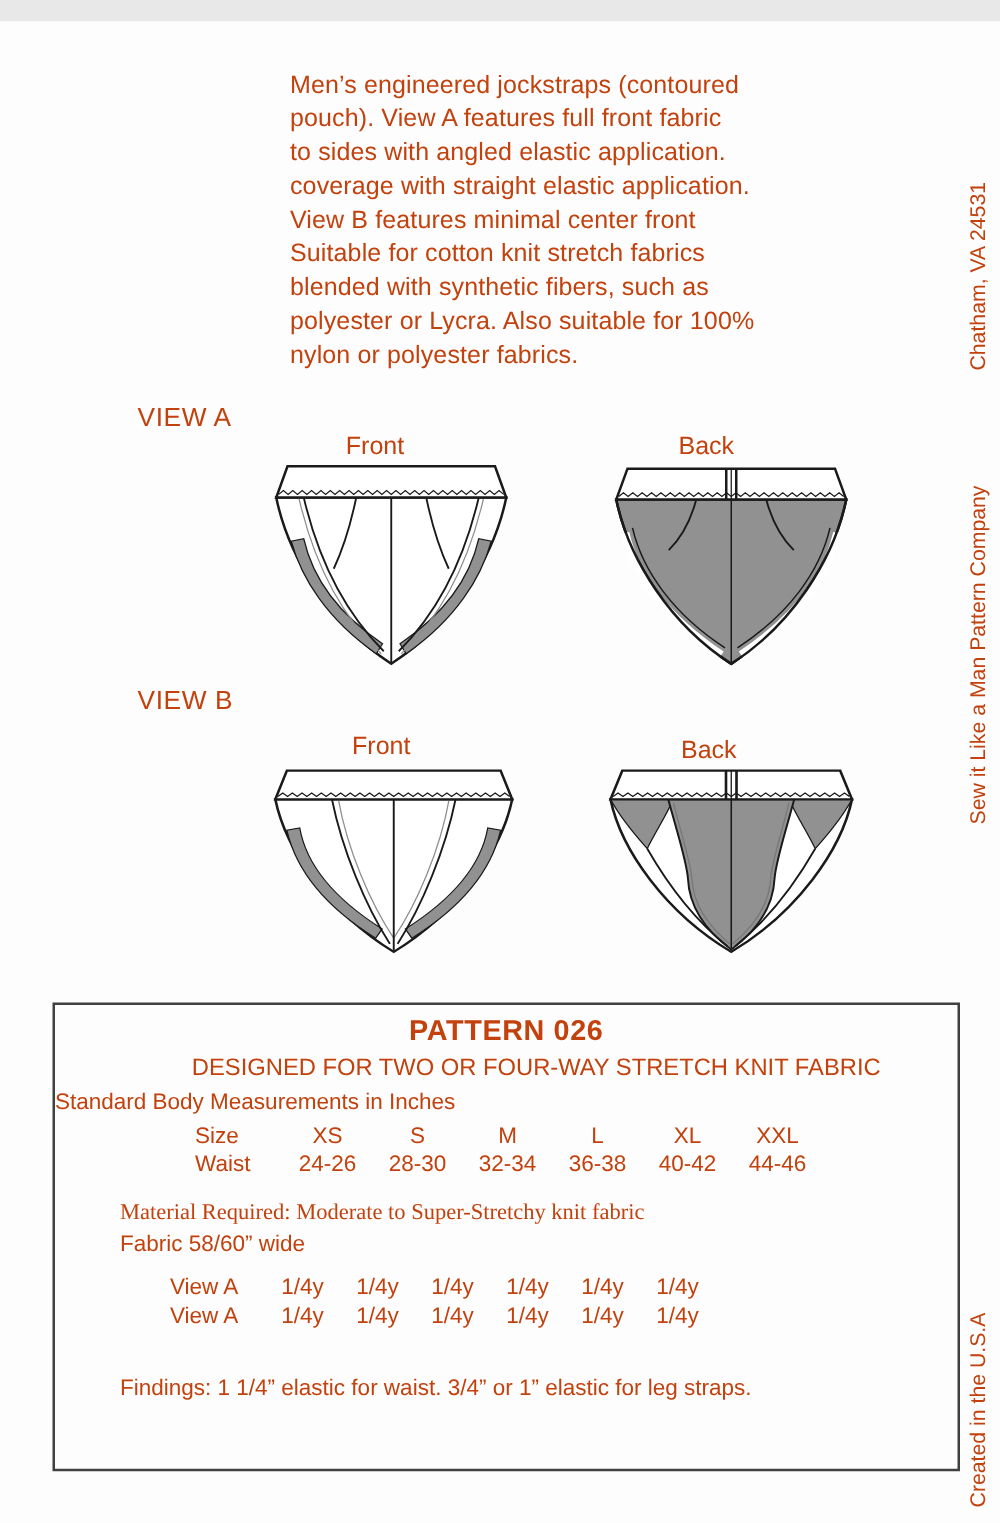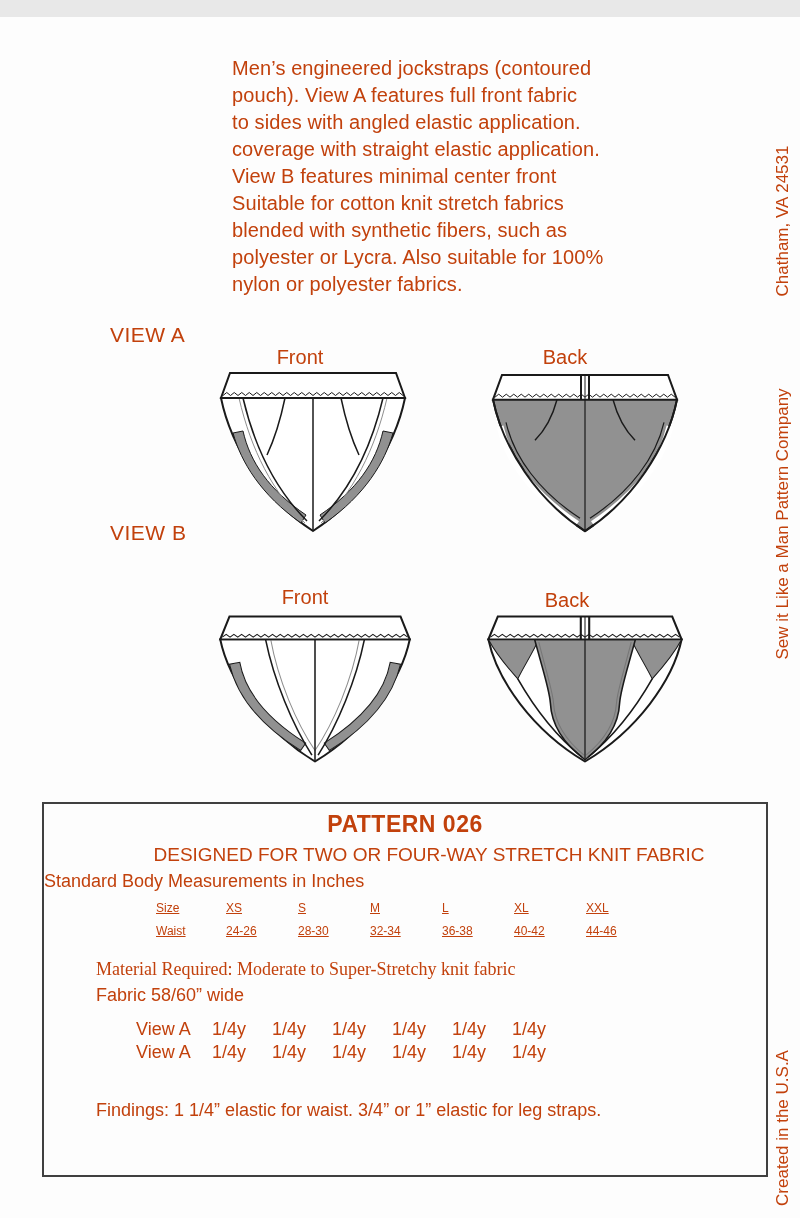--- a/index.html
+++ b/index.html
@@ -11,25 +11,25 @@
   .sublabel{position:absolute;width:140px;text-align:center;font-size:20px;}
   .drawing{position:absolute;}
   .vlabel{position:absolute;font-size:17px;white-space:nowrap;
           transform:translate(-50%,-50%) rotate(-90deg);}
   .pbox{position:absolute;left:42px;top:785px;width:722px;height:371px;
         border:2px solid #404040;background:#fdfdfd;}
   .pbox .title{text-align:center;font-size:23px;font-weight:bold;margin-top:7px;letter-spacing:.5px;}
   .pbox .subtitle{text-align:center;font-size:19px;margin-top:6px;padding-left:48px;}
   .pbox .meas{text-align:left;font-size:18px;margin-top:5px;}
   .sizegrid{display:grid;grid-template-columns:70px repeat(6,72px);
-            margin-left:112px;margin-top:5px;font-size:12px;line-height:23px;text-decoration:underline;}
+            margin-left:112px;margin-top:5px;font-size:18px;line-height:23px;}
   .yardgrid{display:grid;grid-template-columns:76px repeat(6,60px);
             margin-left:92px;margin-top:12px;font-size:18px;line-height:23px;}
   .gl{text-align:left;}
-  .gc{text-align:left;}
+  .gc{text-align:center;}
   .mat{margin-left:52px;margin-top:16px;font-size:18px;line-height:21px;font-family:Liberation Serif, serif;}
   .fab{margin-left:52px;margin-top:5px;font-size:18px;line-height:21px;}
   .findings{margin-left:52px;margin-top:36px;font-size:18px;}
 </style>
 </head>
 <body>
 
 <div class="page">
 
   <div class="desc">
@@ -80,21 +80,21 @@
       <path stroke-width="1.5" d="M72 31 C67 50 60 62 50 72"></path>
       <path stroke-width="1.5" d="M128 31 C133 50 140 62 150 72"></path>
       <path stroke-width="1.2" d="M100 31 L100 163"></path>
       <path fill="#fff" d="M17 6 L183 6 L192 31 L8 31 Z"></path>
       <path stroke-width="1" d="M10 28.5 l3.75 -3 l3.75 3 l3.75 -3 l3.75 3 l3.75 -3 l3.75 3 l3.75 -3 l3.75 3 l3.75 -3 l3.75 3 l3.75 -3 l3.75 3 l3.75 -3 l3.75 3 l3.75 -3 l3.75 3 l3.75 -3 l3.75 3 l3.75 -3 l3.75 3 l3.75 -3 l3.75 3 l3.75 -3 l3.75 3 l3.75 -3 l3.75 3 l3.75 -3 l3.75 3 l3.75 -3 l3.75 3 l3.75 -3 l3.75 3 l3.75 -3 l3.75 3 l3.75 -3 l3.75 3 l3.75 -3 l3.75 3 l3.75 -3 l3.75 3 l3.75 -3 l3.75 3 l3.75 -3 l3.75 3 l3.75 -3 l3.75 3 l3.75 -3 l3.75 3"></path>
       <path stroke-width="2" d="M96 6 L96 31 M104 6 L104 31"></path>
       <path stroke-width="1" d="M100 6 L100 31"></path>
     </g>
   </svg>
 
-  <div class="viewhead" style="left:110px;top:504px">VIEW B</div>
+  <div class="viewhead" style="left:110px;top:532px">VIEW B</div>
   <div class="sublabel" style="left:235px;top:569px">Front</div>
   <div class="sublabel" style="left:497px;top:572px">Back</div>
 
   <svg class="drawing" style="left:212px;top:594px" width="206" height="156" viewBox="0 0 200 170" preserveAspectRatio="none">
     <g stroke="#1a1a1a" fill="none" stroke-width="2">
       <path fill="#fff" d="M8 31 C16 75 50 130 100 164 C150 130 184 75 192 31 Z"></path>
       <path stroke-width="1" d="M17 58 C24 92 46 124 86 152 L91 144 C60 122 33 94 27 56 Z" fill="#919191"></path>
       <path stroke-width="1" d="M183 58 C176 92 154 124 114 152 L109 144 C140 122 167 94 173 56 Z" fill="#919191"></path>
       <path stroke="#8f8f8f" stroke-width="1" d="M57 31 C64 75 82 122 100 152"></path>
       <path stroke-width="1.5" d="M52 31 C60 75 78 124 97 157"></path>

